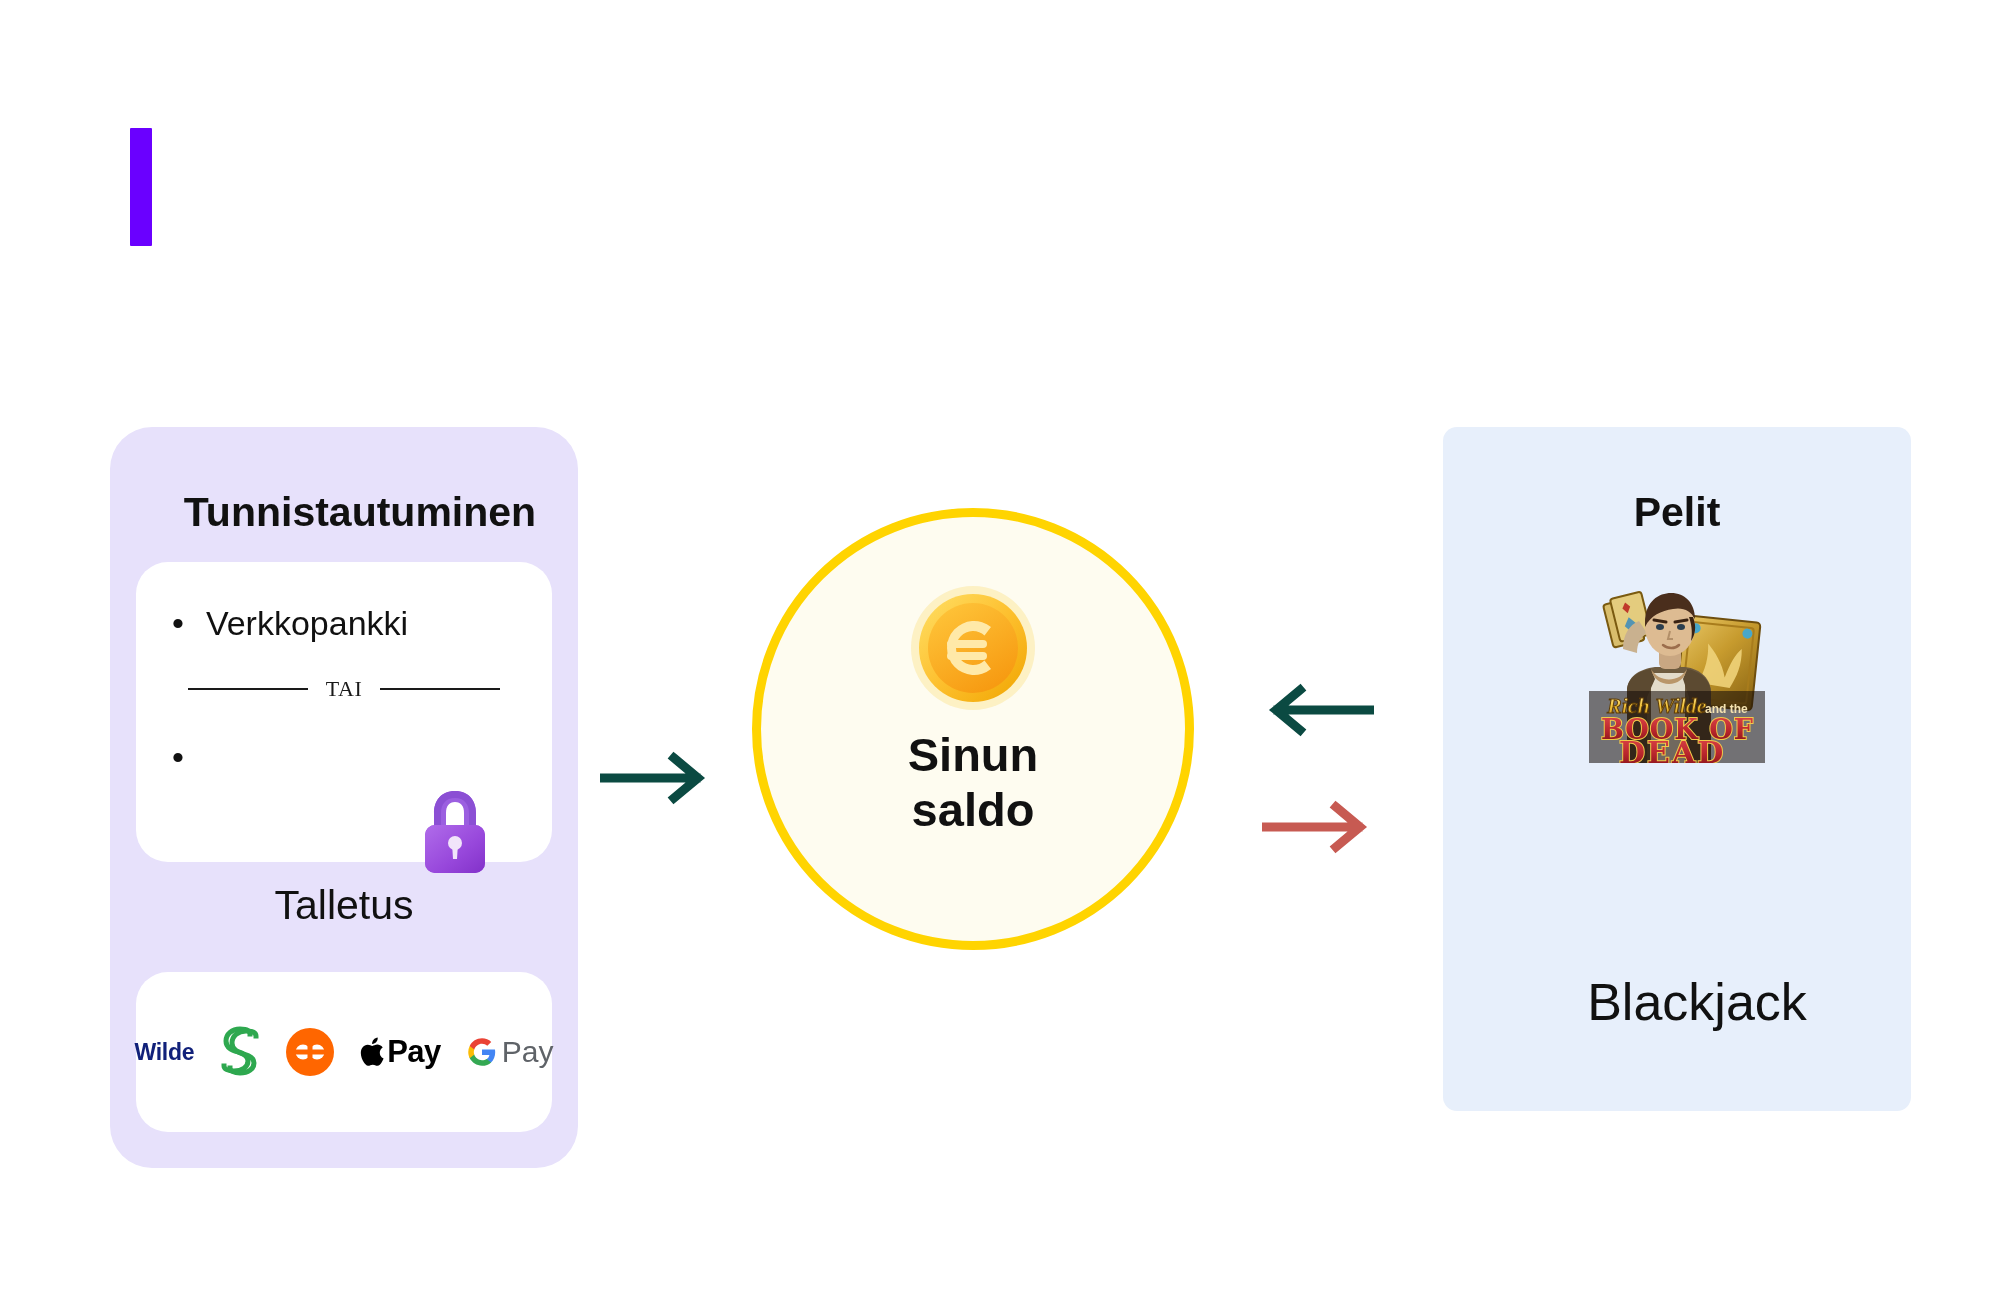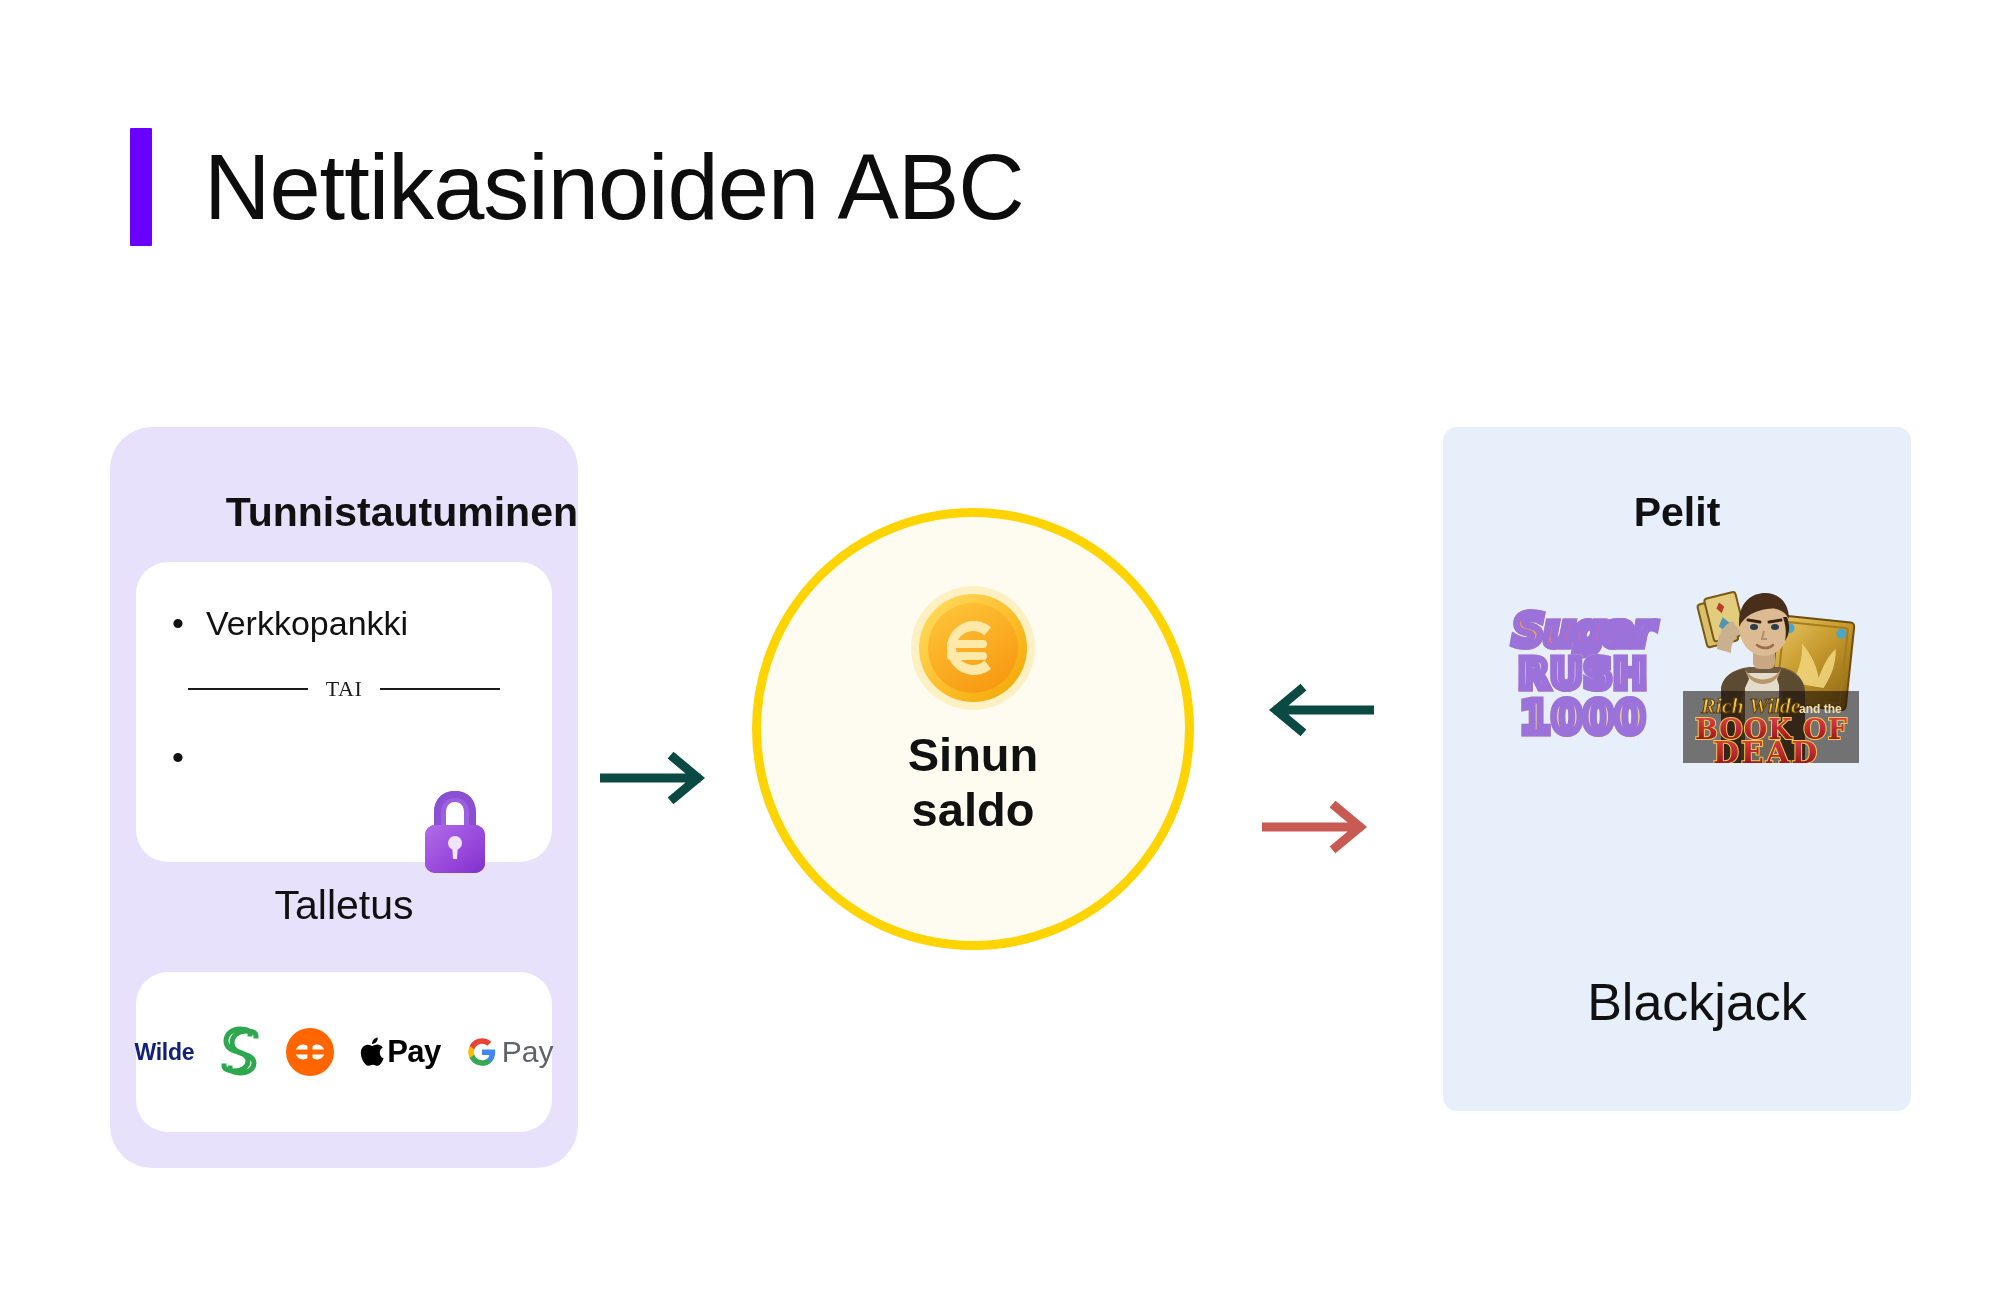--- a/index.html
+++ b/index.html
@@ -65,24 +65,25 @@
     top: 358px;
     width: 78px;
     height: 92px;
     z-index: 5;
   }
   .card-auth-title {
     position: absolute;
     left: 0;
     top: 62px;
     width: 100%;
-    text-align: right;
+    text-align: center;
     font-size: 41px;
     font-weight: 700;
     color: #111;
+    padding-left: 16px;
   }
   .inner-white {
     position: absolute;
     left: 26px;
     width: 416px;
     background: #ffffff;
     border-radius: 32px;
   }
   .inner-auth {
     top: 135px;
@@ -318,21 +319,20 @@
 
   .icon-svg { display: block; }
 </style>
 </head>
 <body>
 
 <div class="stage">
 
   <div class="title-row">
     <div class="title-bar"></div>
-    <div class="title-text">Nettikasinoiden ABC</div>
   </div>
 
   <div class="card-auth">
 
     <div class="lock-icon">
       <svg class="icon-svg" viewBox="0 0 78 92" width="78" height="92">
         <path d="M39 6 C25 6 18 16 18 28 L18 42 L30 42 L30 28 C30 21 33 17 39 17 C45 17 48 21 48 28 L48 42 L60 42 L60 28 C60 16 53 6 39 6 Z" fill="#9B5FE0"></path>
         <path d="M39 6 C25 6 18 16 18 28 L18 42 L25 42 L25 28 C25 19 30 13 39 13 C48 13 53 19 53 28 L53 42 L60 42 L60 28 C60 16 53 6 39 6 Z" fill="#8B4FD4"></path>
         <rect x="9" y="40" width="60" height="48" rx="10" fill="#9747DB"></rect>
         <rect x="9" y="40" width="60" height="48" rx="10" fill="url(#lockgrad)"></rect>
@@ -465,25 +465,20 @@
     <svg class="icon-svg" width="112" height="60" viewBox="0 0 112 60">
       <path d="M4 30 L96 30 M74 10 L98 30 L74 50" fill="none" stroke="#C75A52" stroke-width="9" stroke-linecap="square" stroke-linejoin="miter"></path>
     </svg>
   </div>
 
   <div class="card-games">
     <div class="card-games-title">Pelit</div>
 
     <div class="games-row">
 
-      <div class="tile-sugar">
-        <div class="sugar-word">Sugar</div>
-        <div class="rush-word">RUSH</div>
-        <div class="thousand-word">1000</div>
-      </div>
 
       <div class="tile-bod">
         <svg class="bod-svg" width="176" height="176" viewBox="0 0 176 176">
           <defs>
             <linearGradient id="bookGrad" x1="0" y1="0" x2="1" y2="1">
               <stop offset="0%" stop-color="#E8C766"></stop>
               <stop offset="45%" stop-color="#C79B2E"></stop>
               <stop offset="100%" stop-color="#8A6412"></stop>
             </linearGradient>
             <linearGradient id="redTitle" x1="0" y1="0" x2="0" y2="1">

